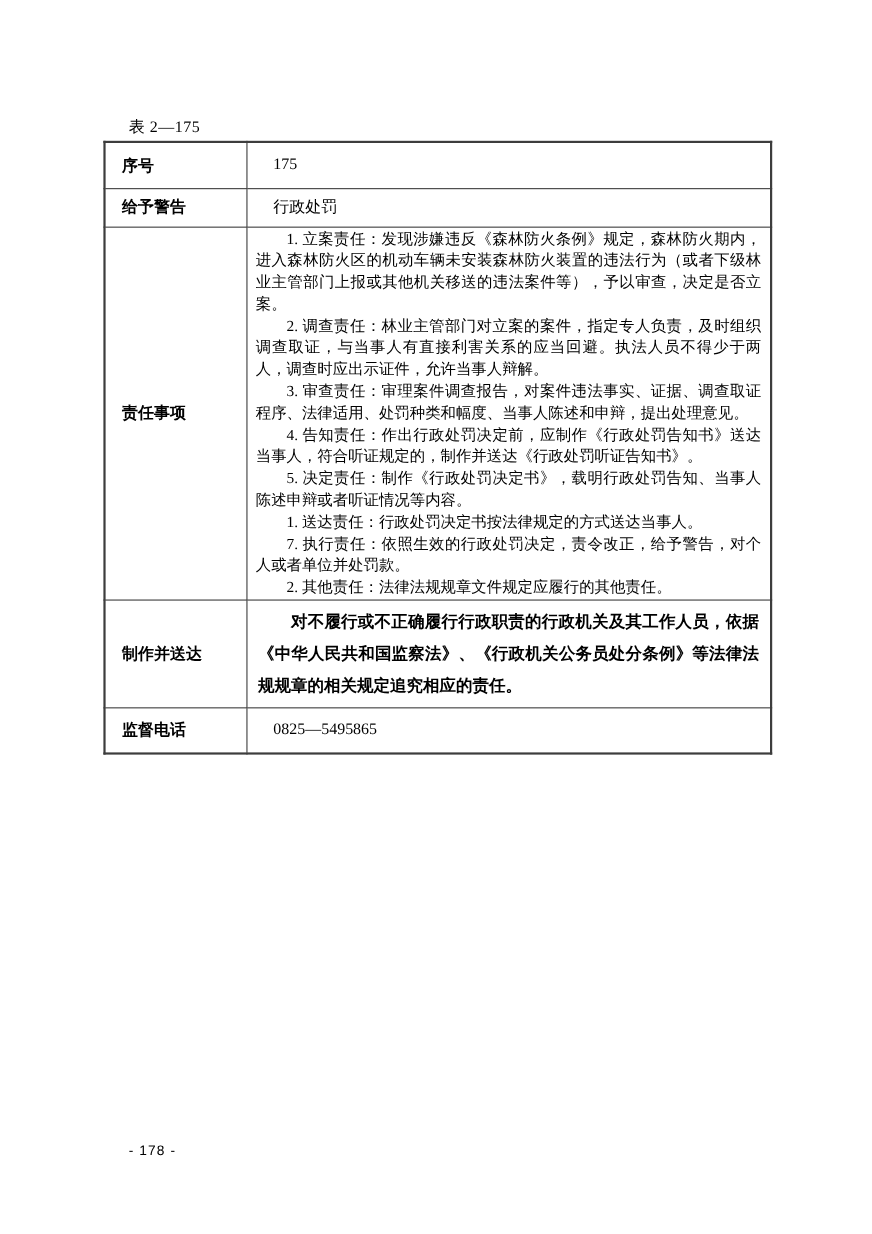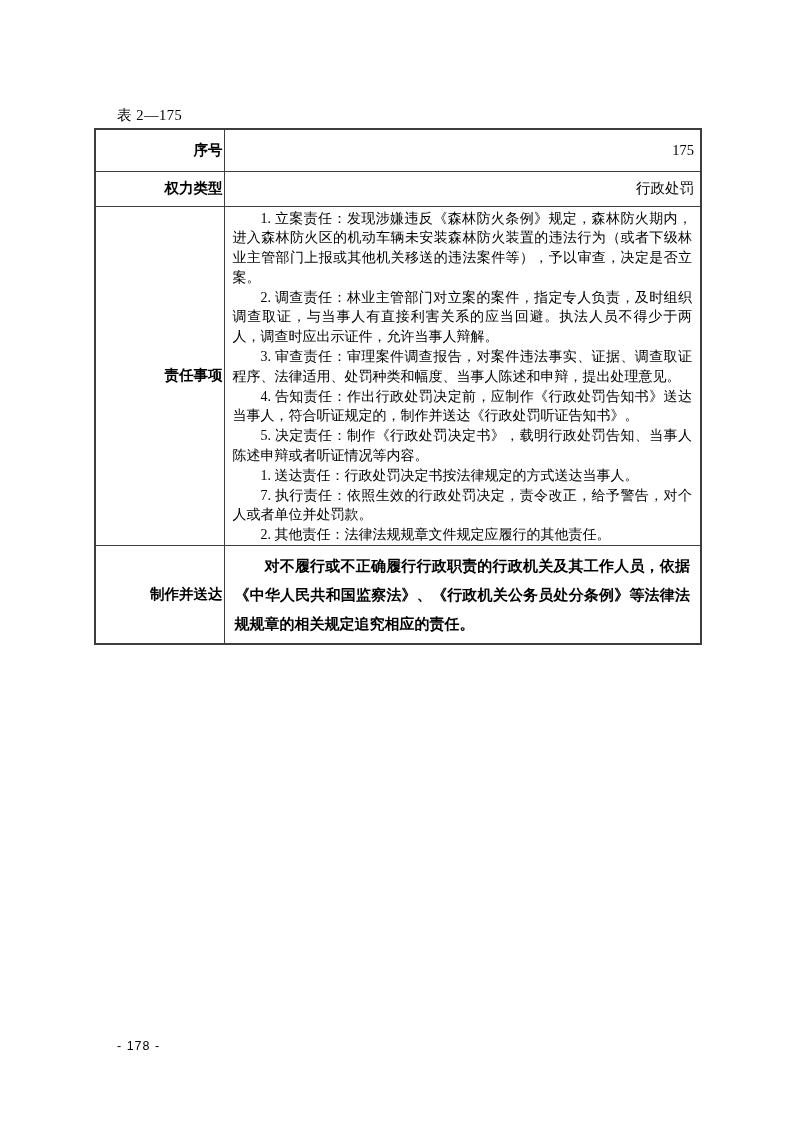--- a/index.html
+++ b/index.html
@@ -36,32 +36,32 @@
 
   tr.r0 { height: 42px; }
   tr.r1 { height: 35px; }
   tr.r2 { height: 35px; }
   tr.r3 { height: 44px; }
   tr.r4 { height: 318px; }
   tr.r5 { height: 98px; }
   tr.r6 { height: 41px; }
 
   td.label-cell {
-    text-align: right;
+    text-align: left;
     vertical-align: middle;
     font-family: "Liberation Sans", "DejaVu Sans", sans-serif;
     font-weight: bold;
     font-size: 14.5px;
     padding-left: 15px;
   }
   td.value-cell {
-    text-align: right;
+    text-align: left;
     vertical-align: middle;
     font-size: 14.5px;
-    padding: 0 6px;
+    padding: 0 24px;
   }
   td.items-cell {
     vertical-align: top;
     padding: 2px 8px 0 8px;
     font-size: 14px;
   }
   td.items-cell p {
     margin: 0;
     text-indent: 2em;
     line-height: 19.8px;
@@ -99,21 +99,21 @@
         <col class="c2">
       </colgroup>
 
     <tbody>
         <tr class="r0">
       <td class="label-cell">序号</td>
       <td class="value-cell">175</td>
     </tr>
 
     <tr class="r1">
-      <td class="label-cell">权力类型</td>
+      <td class="label-cell">给予警告</td>
       <td class="value-cell">行政处罚</td>
     </tr>
 
 
 
     <tr class="r4">
       <td class="label-cell">责任事项</td>
       <td class="items-cell">
         <p>1. 立案责任：发现涉嫌违反《森林防火条例》规定，森林防火期内，进入森林防火区的机动车辆未安装森林防火装置的违法行为（或者下级林业主管部门上报或其他机关移送的违法案件等），予以审查，决定是否立案。</p>
         <p>2. 调查责任：林业主管部门对立案的案件，指定专人负责，及时组织调查取证，与当事人有直接利害关系的应当回避。执法人员不得少于两人，调查时应出示证件，允许当事人辩解。</p>
@@ -124,19 +124,23 @@
         <p>7. 执行责任：依照生效的行政处罚决定，责令改正，给予警告，对个人或者单位并处罚款。</p>
         <p>2. 其他责任：法律法规规章文件规定应履行的其他责任。</p>
       </td>
     </tr>
 
     <tr class="r5">
       <td class="label-cell">制作并送达</td>
       <td class="bold-cell">对不履行或不正确履行行政职责的行政机关及其工作人员，依据《中华人民共和国监察法》、《行政机关公务员处分条例》等法律法规规章的相关规定追究相应的责任。</td>
     </tr>
 
+    <tr class="r6">
+      <td class="label-cell">监督电话</td>
+      <td class="value-cell">0825—5495865</td>
+    </tr>
 
   </tbody>
     </table>
 
   <div class="page-number">- 178 -</div>
 
 </div>
 
 </body></html>

